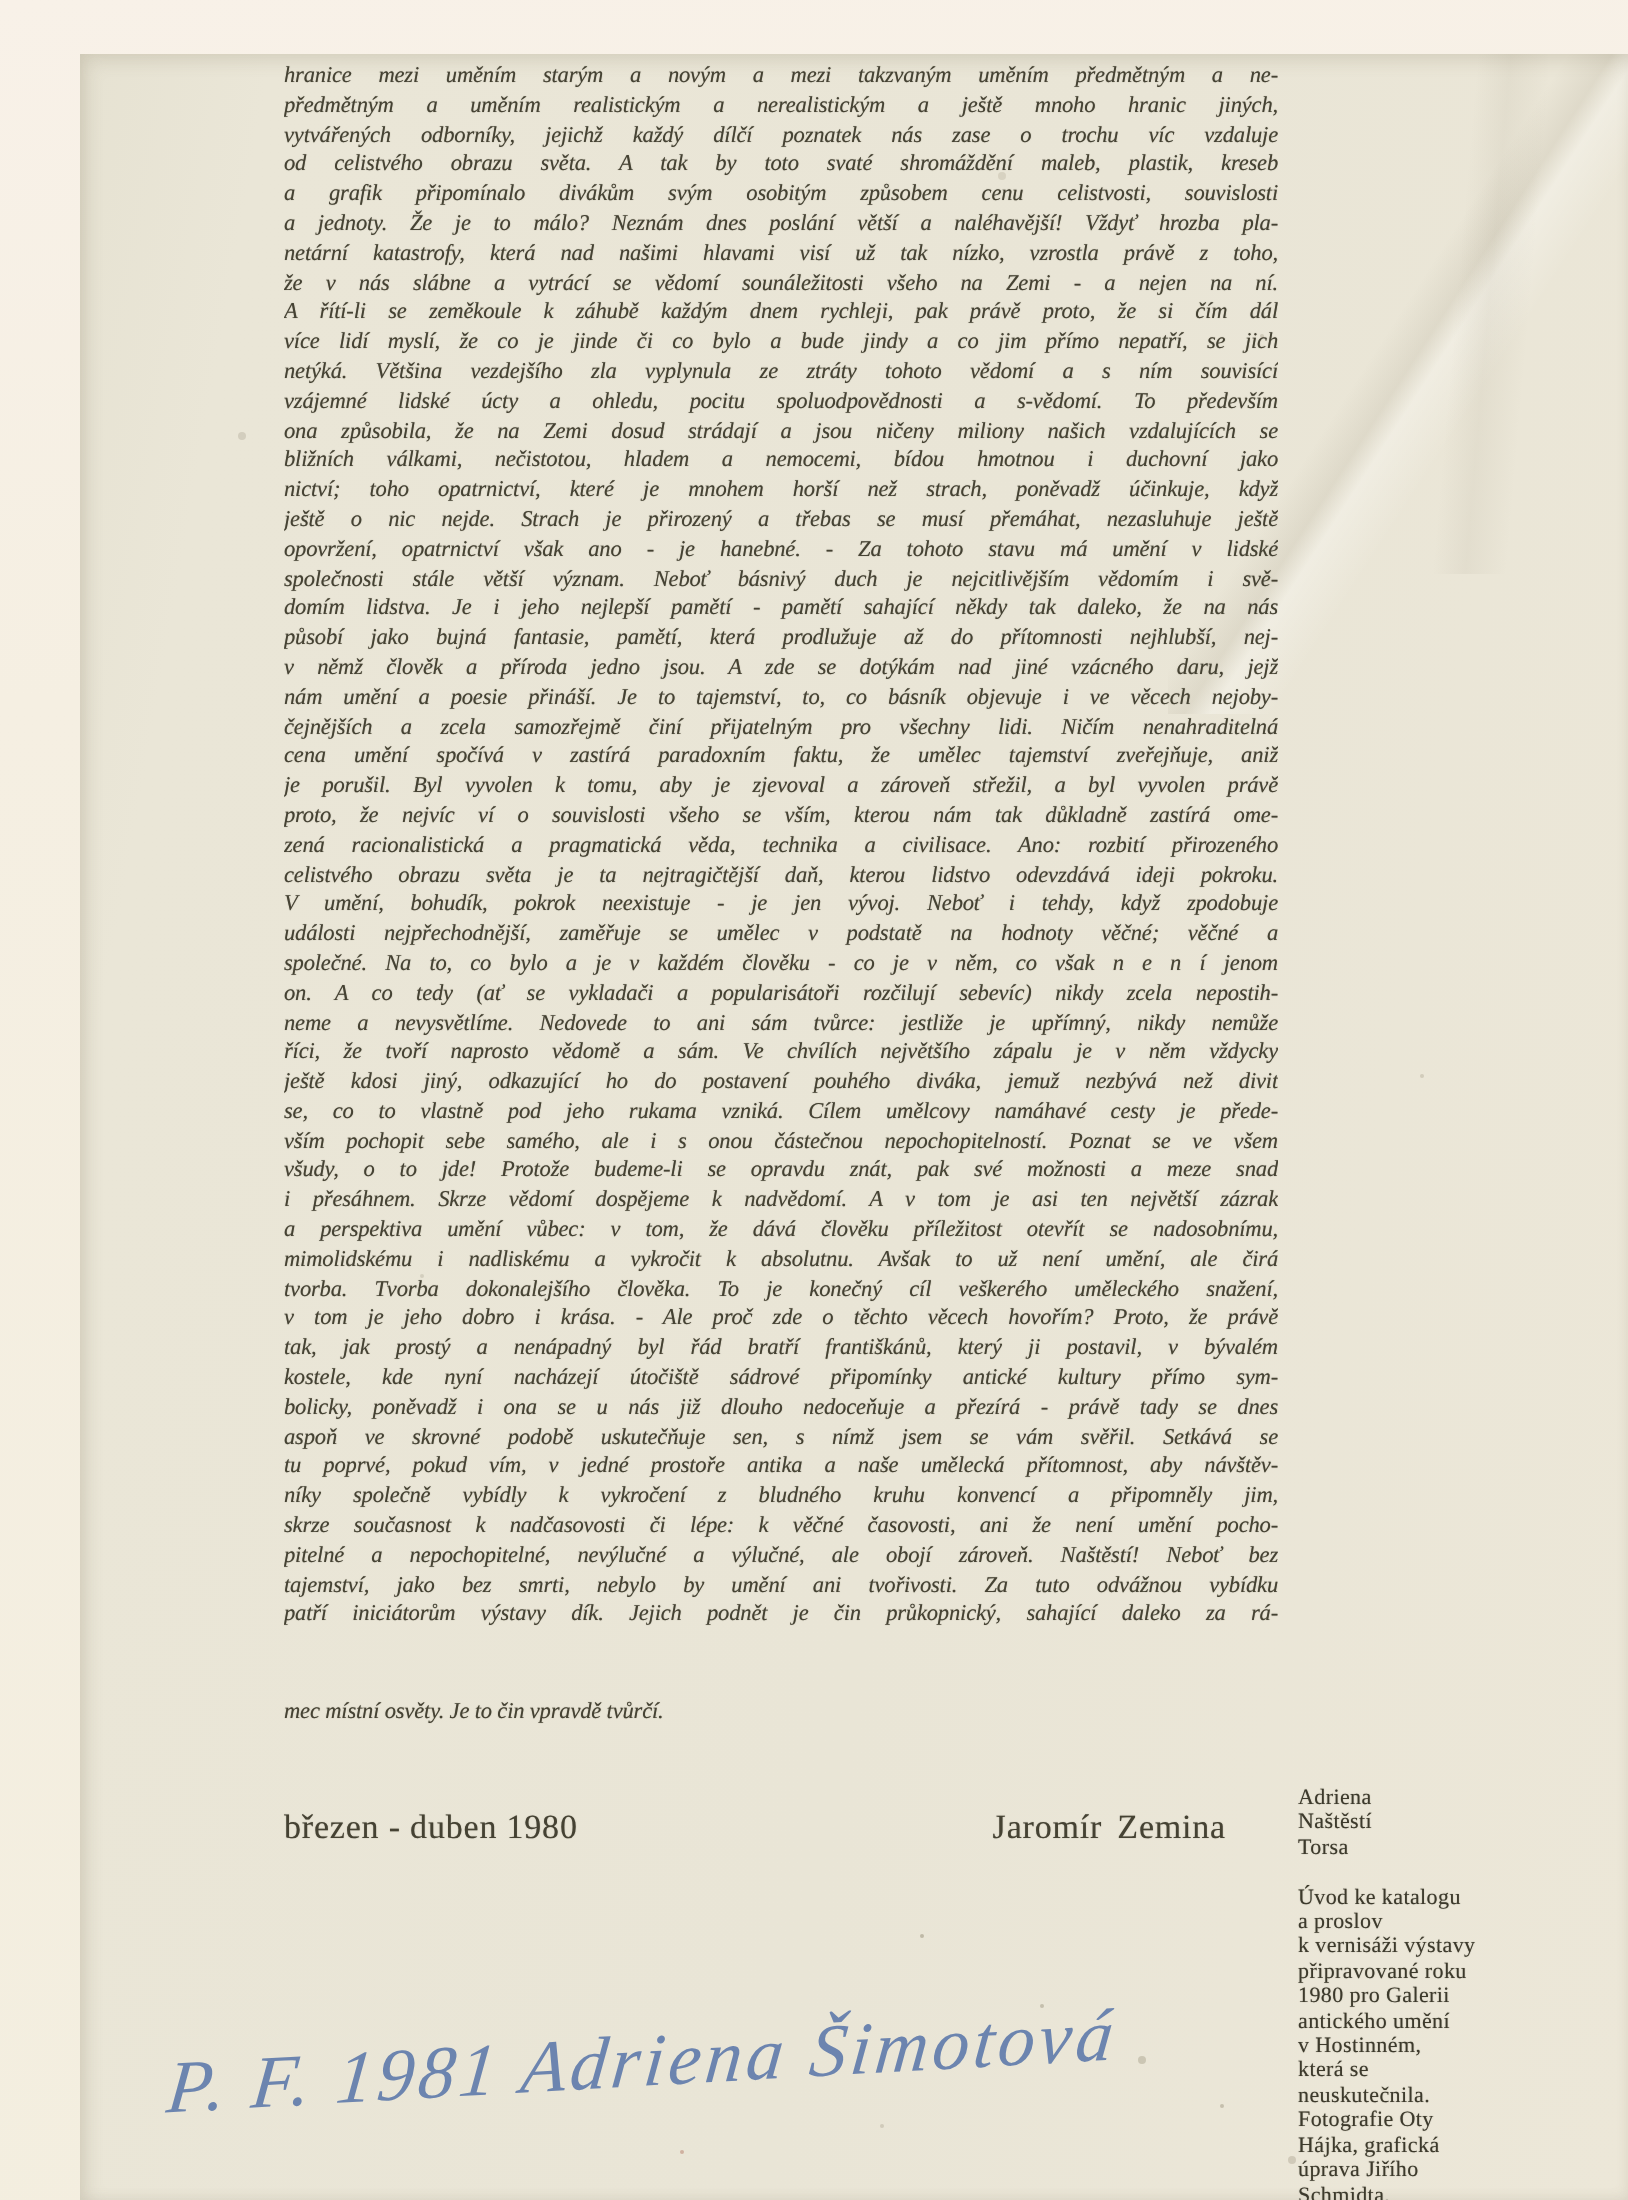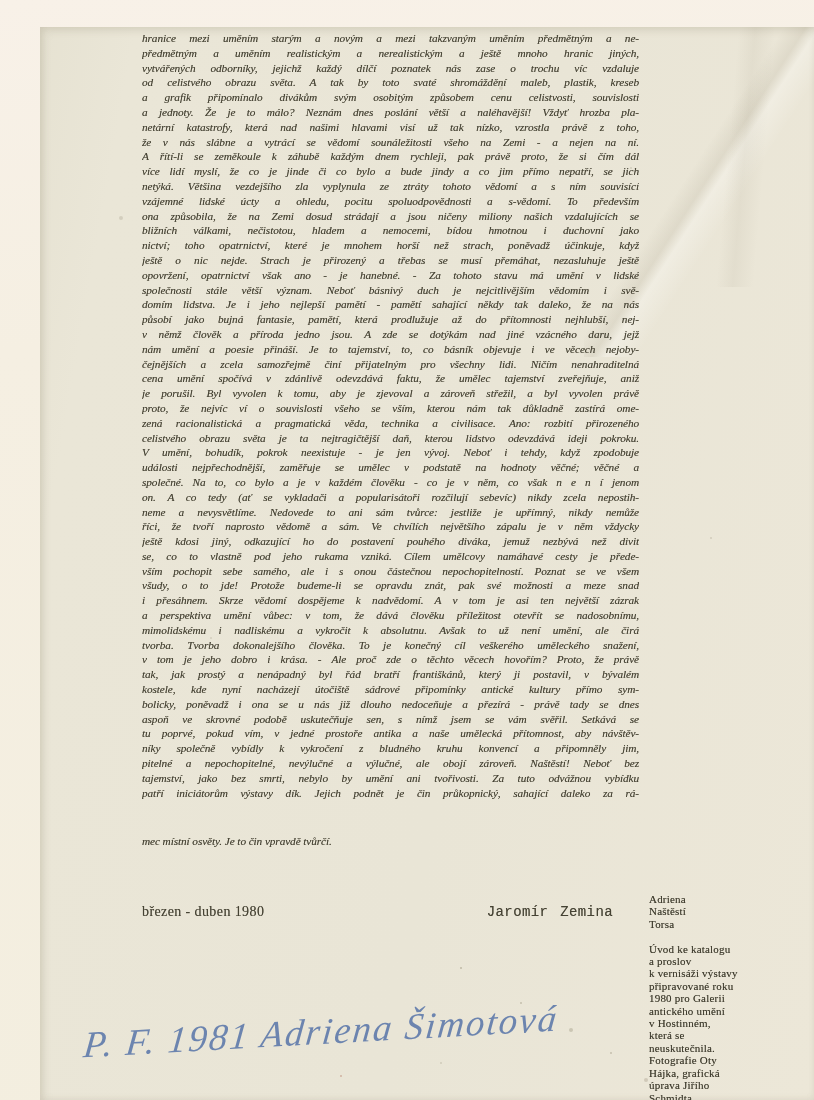--- a/index.html
+++ b/index.html
@@ -26,24 +26,24 @@
     font-style:italic; font-size:11.3px; line-height:14.8px; height:14.8px;
     letter-spacing:-0.1px; color:#454233;
     text-align:justify; text-align-last:justify;
     text-shadow:0 0 0.5px rgba(69,66,51,0.55);
     white-space:normal; overflow:hidden;
   }
   .essay-line:last-child { text-align-last:left;margin-top:34px; }
   .byline-row {
     position:absolute; left:102px; top:877px; width:497px;
     display:flex; justify-content:space-between;
-    font-size:14px; color:#454233; letter-spacing:0.4px;
+    font-size:17px; color:#454233; letter-spacing:0.4px;
     text-shadow:0 0 0.5px rgba(69,66,51,0.5);
   }
-  .byline-author { padding-right:26px; word-spacing:3px;font-family:Liberation Mono, monospace; }
+  .byline-author { padding-right:26px; word-spacing:3px; }
   .colophon {
     position:absolute; left:609px; top:866px; width:155px;
     font-size:11px; line-height:12.4px; color:#3d3a2c; letter-spacing:0.2px;
     text-shadow:0 0 0.5px rgba(61,58,44,0.55);
   }
   .colophon-line { min-height:12.4px; }
   .handwriting {
     position:absolute; left:46px; top:996px; width:560px;
     font-size:37px; font-style:italic; letter-spacing:2px; white-space:nowrap;
     color:rgba(86,115,168,0.85);
@@ -88,21 +88,21 @@
         <div class="essay-line">bližních válkami, nečistotou, hladem a nemocemi, bídou hmotnou i duchovní jako</div>
         <div class="essay-line">nictví; toho opatrnictví, které je mnohem horší než strach, poněvadž účinkuje, když</div>
         <div class="essay-line">ještě o nic nejde. Strach je přirozený a třebas se musí přemáhat, nezasluhuje ještě</div>
         <div class="essay-line">opovržení, opatrnictví však ano - je hanebné. - Za tohoto stavu má umění v lidské</div>
         <div class="essay-line">společnosti stále větší význam. Neboť básnivý duch je nejcitlivějším vědomím i svě-</div>
         <div class="essay-line">domím lidstva. Je i jeho nejlepší pamětí - pamětí sahající někdy tak daleko, že na nás</div>
         <div class="essay-line">působí jako bujná fantasie, pamětí, která prodlužuje až do přítomnosti nejhlubší, nej-</div>
         <div class="essay-line">v němž člověk a příroda jedno jsou. A zde se dotýkám nad jiné vzácného daru, jejž</div>
         <div class="essay-line">nám umění a poesie přináší. Je to tajemství, to, co básník objevuje i ve věcech nejoby-</div>
         <div class="essay-line">čejnějších a zcela samozřejmě činí přijatelným pro všechny lidi. Ničím nenahraditelná</div>
-        <div class="essay-line">cena umění spočívá v zdánlivě odevzdává faktu, že umělec tajemství zveřejňuje, aniž</div>
+        <div class="essay-line">cena umění spočívá v zastírá paradoxním faktu, že umělec tajemství zveřejňuje, aniž</div>
         <div class="essay-line">je porušil. Byl vyvolen k tomu, aby je zjevoval a zároveň střežil, a byl vyvolen právě</div>
         <div class="essay-line">proto, že nejvíc ví o souvislosti všeho se vším, kterou nám tak důkladně zastírá ome-</div>
         <div class="essay-line">zená racionalistická a pragmatická věda, technika a civilisace. Ano: rozbití přirozeného</div>
         <div class="essay-line">celistvého obrazu světa je ta nejtragičtější daň, kterou lidstvo odevzdává ideji pokroku.</div>
         <div class="essay-line">V umění, bohudík, pokrok neexistuje - je jen vývoj. Neboť i tehdy, když zpodobuje</div>
         <div class="essay-line">události nejpřechodnější, zaměřuje se umělec v podstatě na hodnoty věčné; věčné a</div>
         <div class="essay-line">společné. Na to, co bylo a je v každém člověku - co je v něm, co však n e n í jenom</div>
         <div class="essay-line">on. A co tedy (ať se vykladači a popularisátoři rozčilují sebevíc) nikdy zcela nepostih-</div>
         <div class="essay-line">neme a nevysvětlíme. Nedovede to ani sám tvůrce: jestliže je upřímný, nikdy nemůže</div>
         <div class="essay-line">říci, že tvoří naprosto vědomě a sám. Ve chvílích největšího zápalu je v něm vždycky</div>
@@ -114,20 +114,21 @@
         <div class="essay-line">a perspektiva umění vůbec: v tom, že dává člověku příležitost otevřít se nadosobnímu,</div>
         <div class="essay-line">mimolidskému i nadliskému a vykročit k absolutnu. Avšak to už není umění, ale čirá</div>
         <div class="essay-line">tvorba. Tvorba dokonalejšího člověka. To je konečný cíl veškerého uměleckého snažení,</div>
         <div class="essay-line">v tom je jeho dobro i krása. - Ale proč zde o těchto věcech hovořím? Proto, že právě</div>
         <div class="essay-line">tak, jak prostý a nenápadný byl řád bratří františkánů, který ji postavil, v bývalém</div>
         <div class="essay-line">kostele, kde nyní nacházejí útočiště sádrové připomínky antické kultury přímo sym-</div>
         <div class="essay-line">bolicky, poněvadž i ona se u nás již dlouho nedoceňuje a přezírá - právě tady se dnes</div>
         <div class="essay-line">aspoň ve skrovné podobě uskutečňuje sen, s nímž jsem se vám svěřil. Setkává se</div>
         <div class="essay-line">tu poprvé, pokud vím, v jedné prostoře antika a naše umělecká přítomnost, aby návštěv-</div>
         <div class="essay-line">níky společně vybídly k vykročení z bludného kruhu konvencí a připomněly jim,</div>
+        <div class="essay-line">skrze současnost k nadčasovosti či lépe: k věčné časovosti, ani že není umění pocho-</div>
         <div class="essay-line">pitelné a nepochopitelné, nevýlučné a výlučné, ale obojí zároveň. Naštěstí! Neboť bez</div>
         <div class="essay-line">tajemství, jako bez smrti, nebylo by umění ani tvořivosti. Za tuto odvážnou vybídku</div>
         <div class="essay-line">patří iniciátorům výstavy dík. Jejich podnět je čin průkopnický, sahající daleko za rá-</div>
         <div class="essay-line">mec místní osvěty. Je to čin vpravdě tvůrčí.</div>
       </div>
 
     <div class="byline-row">
       <span class="byline-date">březen - duben 1980</span>
       <span class="byline-author">Jaromír Zemina</span>
     </div>

